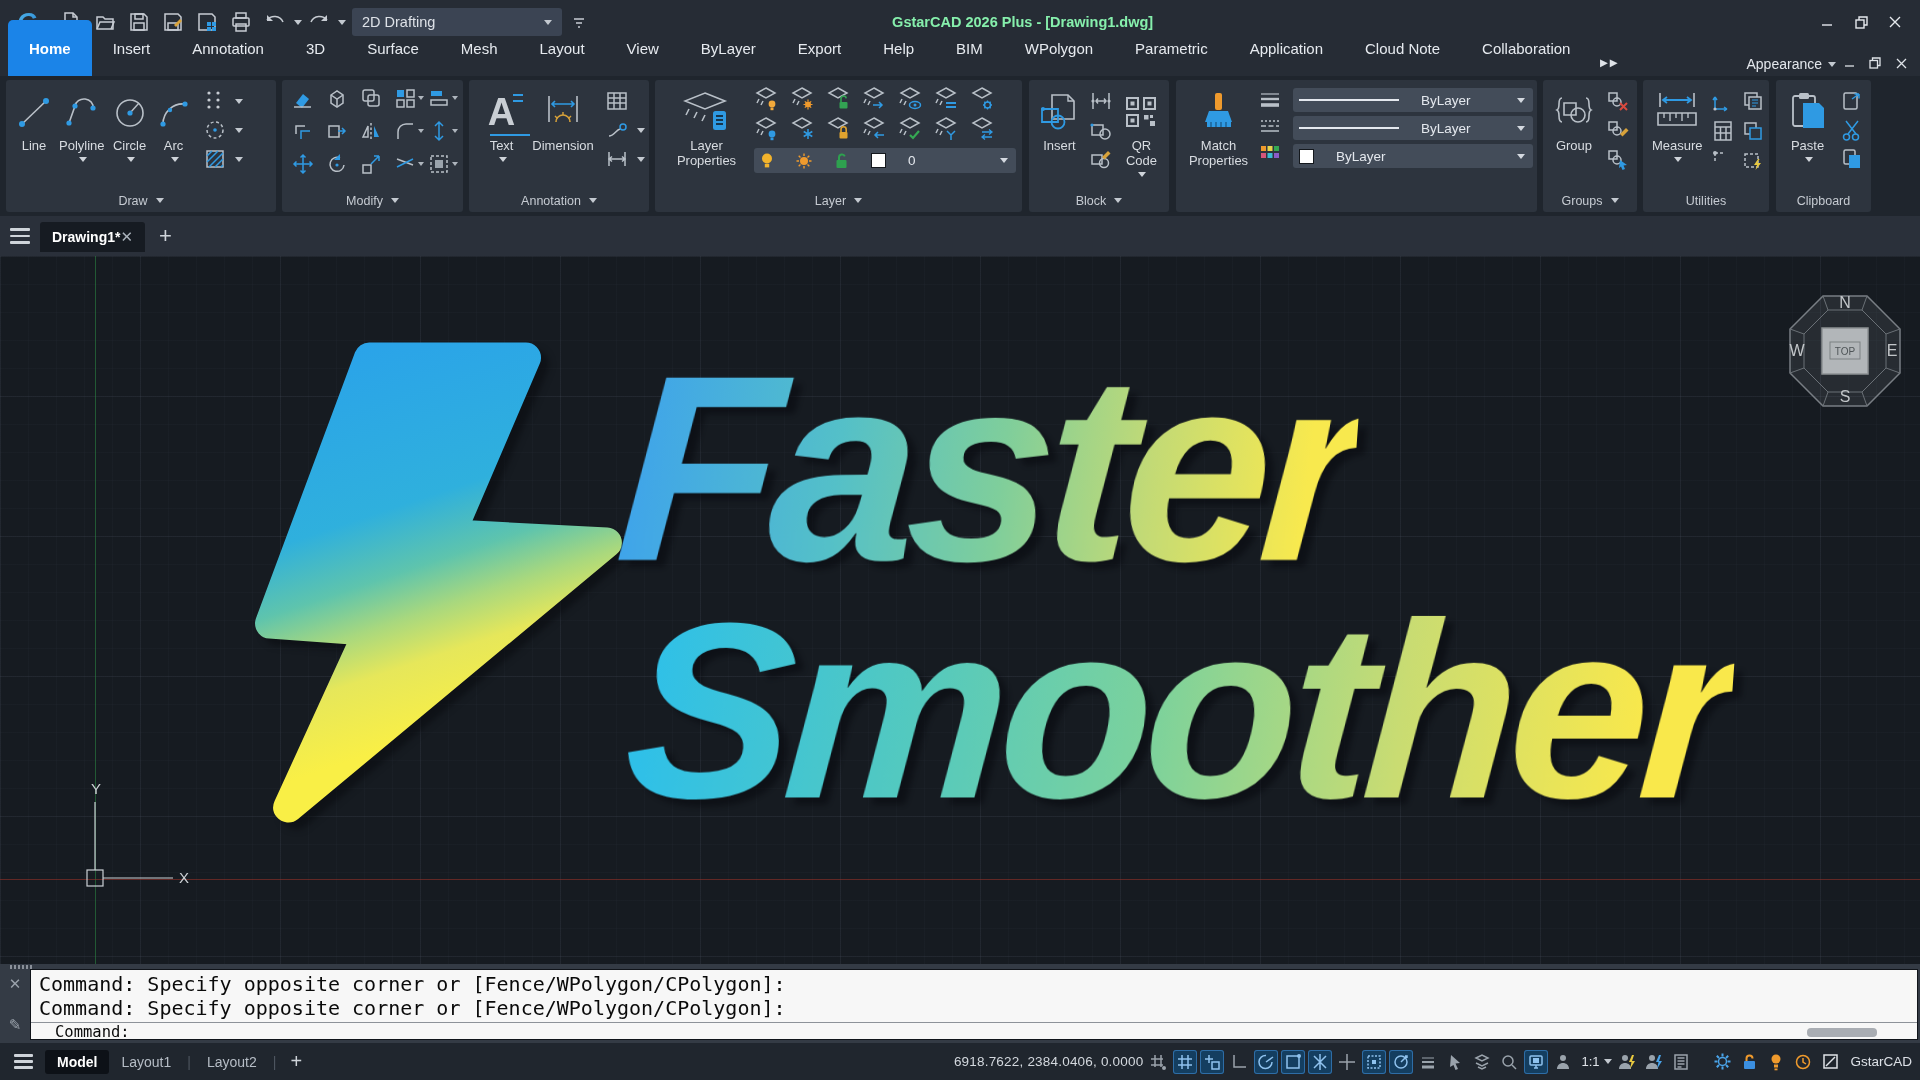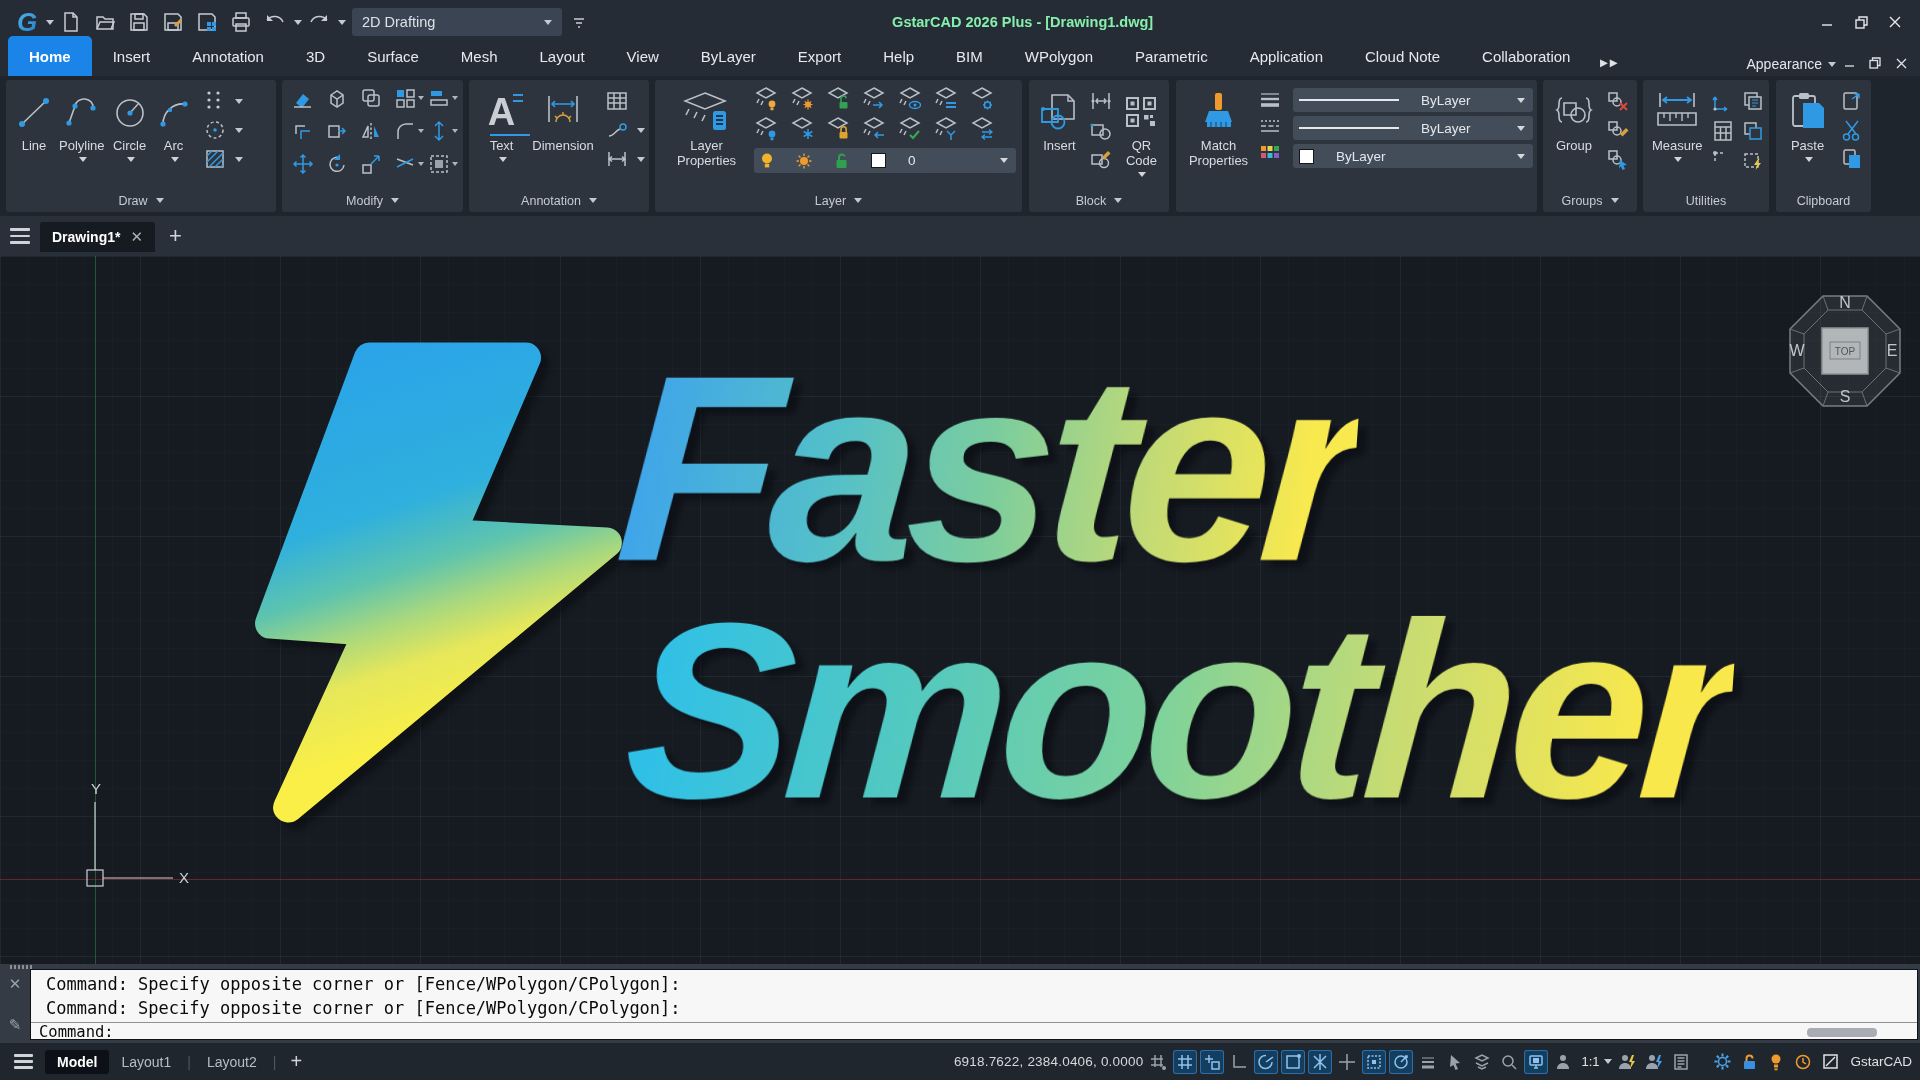--- a/index.html
+++ b/index.html
@@ -17,21 +17,21 @@
   .ddt{width:0;height:0;border:4px solid transparent;border-top:5px solid #c3c9d0;display:inline-block;margin-left:2px;transform:translateY(2px);}
   .wsbox{width:210px;height:28px;background:#3b4453;border-radius:3px;display:flex;align-items:center;padding:0 10px;box-sizing:border-box;color:#dde1e7;font-size:14.5px;margin-left:6px;}
   .wsbox .ddt{margin-left:auto}
   .apptitle{position:absolute;left:50%;top:0;height:44px;transform:translateX(-26%);display:flex;align-items:center;font-size:14.5px;font-weight:bold;color:#86efac;white-space:nowrap;}
   .winbtns{margin-left:auto;display:flex;gap:4px;}
   .wb{width:30px;height:26px;display:flex;align-items:center;justify-content:center;color:#e6e9ee;font-size:14px;}
   .wb svg{stroke:#e6e9ee;fill:none;stroke-width:1.4px}
 
   
   .tabs{position:absolute;left:0;top:44px;width:100%;height:32px;display:flex;align-items:flex-end;padding-left:8px;box-sizing:border-box;background:#262c35;}
-  .tab{height:32px;display:flex;align-items:center;padding:4px 21px;font-size:15px;color:#e6eaef;white-space:nowrap;}
+  .tab{height:32px;display:flex;align-items:center;padding:12px 21px;font-size:15px;color:#e6eaef;white-space:nowrap;}
   .tab.active{background:#1b84e8;border-radius:5px 5px 0 0;font-weight:bold;color:#fff;}
   .tabchev{color:#dfe3e8;font-size:13px;letter-spacing:-3px;padding:0 10px 6px 6px}
   .appearance{margin-left:auto;display:flex;align-items:center;gap:4px;font-size:14px;color:#e3e7ec;padding-bottom:4px}
   .smallwin{display:flex;margin-right:6px;padding-bottom:2px}
   .swb{width:26px;height:22px;display:flex;align-items:center;justify-content:center}
   .swb svg{stroke:#dfe3e8;fill:none;stroke-width:1.3px}
 
   
   .ribbon{position:absolute;left:0;top:76px;width:100%;height:140px;background:#1f252d;}
   .panel{position:absolute;top:4px;height:132px;background:#2d343e;border-radius:3px;display:flex;flex-direction:column;box-sizing:border-box;}
@@ -47,21 +47,21 @@
   .srow{display:flex;align-items:center;gap:3px}
   .combo{height:25px;background:#434c59;border-radius:3px;display:flex;align-items:center;padding:0 8px 0 6px;box-sizing:border-box;color:#e4e8ee;font-size:13.5px;gap:22px}
   .combo .ddt{margin-left:auto;border-top-color:#d4d9e0}
   .swatch{width:15px;height:15px;background:#fff;border:1.5px solid #14181d;box-sizing:border-box}
   .launcher{position:absolute;right:5px;bottom:4px;color:#c6cbd2;font-size:12px}
 
   
   .dtb{position:absolute;left:0;top:216px;width:100%;height:40px;background:#2a303a;display:flex;align-items:center;}
   .burger{width:40px;display:flex;flex-direction:column;gap:4px;align-items:center;justify-content:center}
   .burger i{display:block;width:20px;height:2.5px;background:#cfd4da;border-radius:1px}
-  .dtab{height:30px;margin-top:2px;background:#161b22;display:flex;align-items:center;gap:10px;padding:0 12px;color:#fff;font-weight:bold;font-size:14px;border-radius:3px 3px 0 0}
+  .dtab{height:30px;margin-top:2px;background:#161b22;display:flex;align-items:center;padding:0 12px;color:#fff;font-weight:bold;font-size:14px;border-radius:3px 3px 0 0}
   .dtab .x{color:#aab2bb;font-weight:normal;font-size:15px}
   .plus{color:#cfd4da;font-size:22px;padding:0 14px;font-weight:normal}
 
   
   .canvas{position:absolute;left:0;top:256px;width:1920px;height:708px;background:#161b21;
      background-image:
        linear-gradient(rgba(190,210,235,0.05) 1px,transparent 1px),
        linear-gradient(90deg,rgba(190,210,235,0.05) 1px,transparent 1px),
        linear-gradient(rgba(190,210,235,0.025) 1px,transparent 1px),
        linear-gradient(90deg,rgba(190,210,235,0.025) 1px,transparent 1px);
@@ -78,22 +78,22 @@
   .bolt{position:absolute;left:252px;top:80px;filter:drop-shadow(8px 7px 3px rgba(5,8,12,0.5));}
   .vcube{position:absolute;left:1782px;top:32px;}
   .ucs{position:absolute;left:78px;top:524px;}
 
   
   .cmd{position:absolute;left:0;top:964px;width:100%;height:79px;background:#343b45;box-sizing:border-box;padding:5px 2px 3px 0;}
   .cmdgrip{position:absolute;left:10px;top:1px;width:22px;height:4px;background:repeating-linear-gradient(90deg,#8a9099 0 2px,transparent 2px 4px)}
   .cmdwrap{display:flex;height:100%;}
   .cmdgutter{width:30px;display:flex;flex-direction:column;align-items:center;justify-content:space-between;padding:6px 0;box-sizing:border-box;color:#9aa2ab;font-size:15px}
   .cmdmain{flex:1;display:flex;flex-direction:column;background:#f7f7f7;border:1px solid #10141a;}
-  .cmdhist{flex:1;padding:2px 15px;font-family:"DejaVu Sans Mono",monospace;font-size:17px;color:#0a0a0a;line-height:24px;border-bottom:1px solid #8d9299}
-  .cmdin{height:25px;display:flex;align-items:center;padding:0 8px;font-family:"DejaVu Sans Mono",monospace;font-size:15.5px;color:#0a0a0a;position:relative}
+  .cmdhist{flex:1;padding:2px 8px;font-family:"DejaVu Sans Mono",monospace;font-size:20px;color:#0a0a0a;line-height:24px;border-bottom:1px solid #8d9299}
+  .cmdin{height:25px;display:flex;align-items:center;padding:0 24px;font-family:"DejaVu Sans Mono",monospace;font-size:15.5px;color:#0a0a0a;position:relative}
   .hsb{position:absolute;right:40px;bottom:4px;width:70px;height:9px;background:#a9adb3;border-radius:4px}
 
   
   .status{position:absolute;left:0;top:1043px;width:100%;height:37px;background:#20262e;display:flex;align-items:center;box-sizing:border-box;padding:0 8px;font-size:14px;}
   .sburger{display:flex;flex-direction:column;gap:3.5px;padding:0 12px 0 6px}
   .sburger i{display:block;width:19px;height:2.5px;background:#cfd4da;border-radius:1px}
   .mtab{padding:4px 12px;border-radius:3px;color:#b6bdc6}
   .mtab.active{background:#0d1117;color:#fff;font-weight:bold}
   .msep{color:#4d555f;padding:0 4px}
   .splus{color:#cfd4da;font-size:20px;padding:0 10px}

